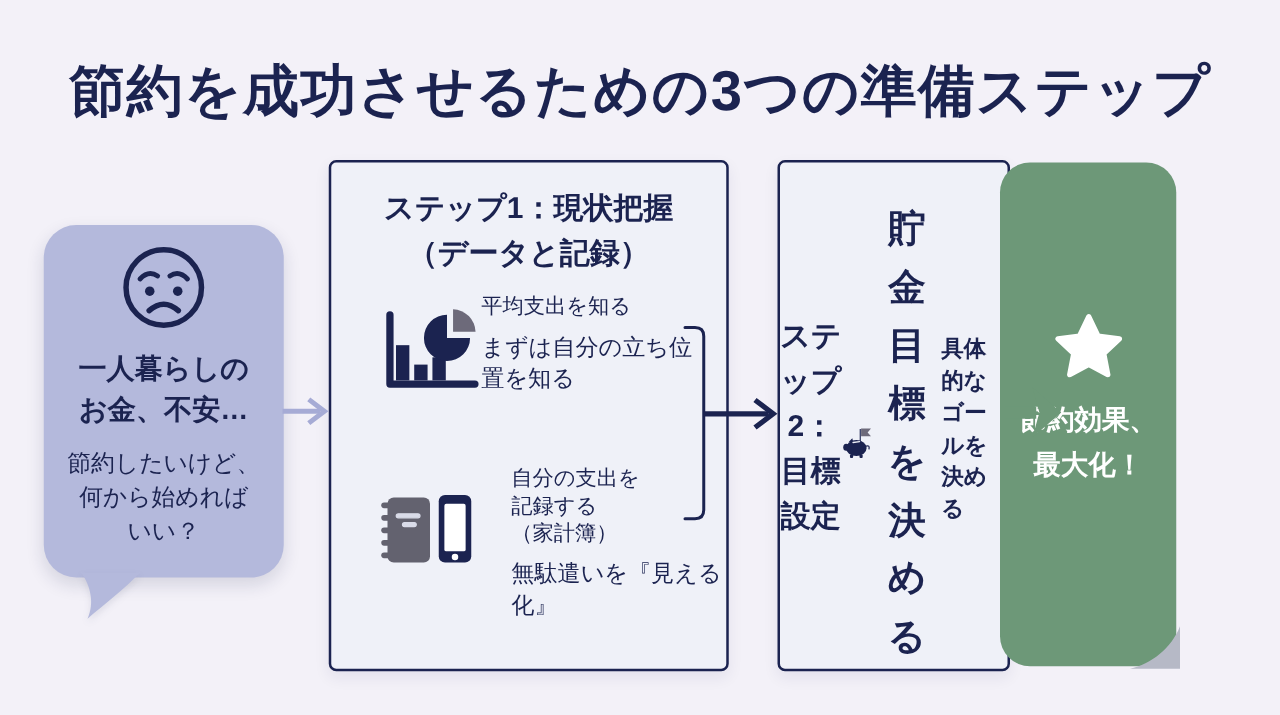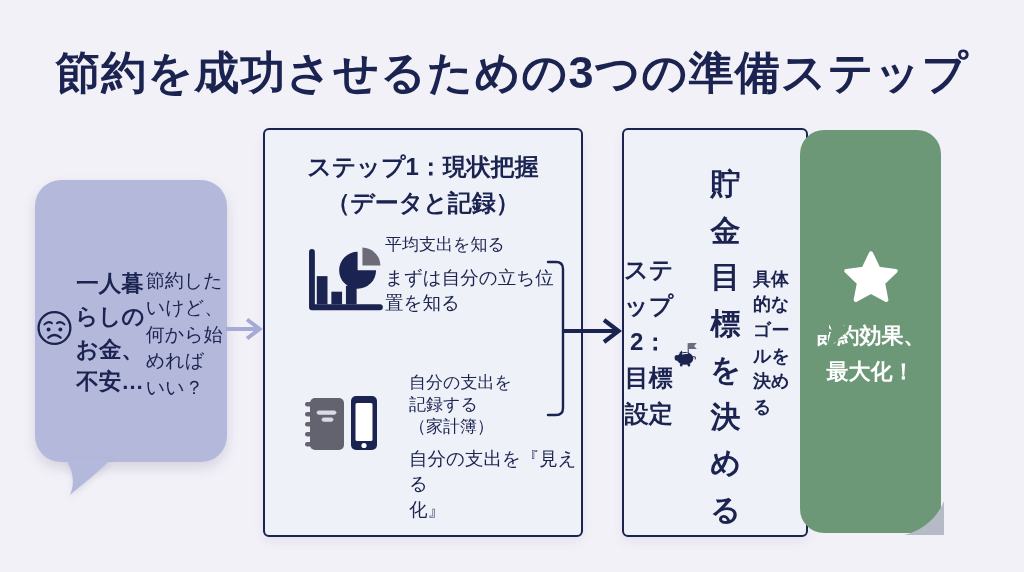--- a/index.html
+++ b/index.html
@@ -12,25 +12,25 @@
   body{font-family:"Liberation Sans","DejaVu Sans",sans-serif;color:var(--navy);}
   .canvas{position:relative;width:1024px;height:572px;margin:0 auto;background:var(--background);overflow:hidden;}
   .preline{white-space:pre-line;}
 
   
   .page-title{position:absolute;top:43px;left:0;width:100%;text-align:center;
     font-size:45px;font-weight:800;letter-spacing:1px;color:var(--navy);}
 
   
   .bubble{position:absolute;left:35px;top:180px;width:192px;height:282px;background:var(--lavender);
-    border-radius:26px;display:flex;flex-direction:row;align-items:center;padding-top:13px;
+    border-radius:26px;display:flex;flex-direction:column;align-items:center;padding-top:13px;
     box-shadow:0 6px 14px rgba(27,35,80,.14);}
   .bubble-tail{position:absolute;left:58px;top:458px;filter:drop-shadow(0 3px 3px rgba(27,35,80,.10));}
   .bubble-head{margin-top:12px;font-size:22.5px;font-weight:800;line-height:1.45;text-align:center;}
-  .bubble-body{margin-top:15px;font-size:19px;line-height:1.42;}
+  .bubble-body{margin-top:15px;font-size:19px;line-height:1.42;text-align:center;}
 
   
   .card{position:absolute;top:128px;height:409px;background:var(--card-background);
     border:2.5px solid var(--navy);border-radius:6px;box-shadow:0 5px 12px rgba(27,35,80,.07);}
   .card1{left:263px;width:320px;}
   .card2{left:622px;width:186px;display:flex;flex-direction:row;align-items:center;padding-top:19px;}
   .card-title{font-size:24px;font-weight:800;line-height:1.5;text-align:center;}
   .card1 .card-title{margin-top:19px;}
 
   .item-icon{position:absolute;}
@@ -130,21 +130,21 @@
       <rect x="14" y="15" width="19" height="3.2" rx="1.6" class="line-light" fill="#d9dbe8"></rect>
       <rect x="19" y="22" width="11" height="3.2" rx="1.6" class="line-light" fill="#d9dbe8"></rect>
       <rect x="48" y="0" width="26" height="54" rx="5" class="f-navy"></rect>
       <rect x="52.5" y="7" width="17" height="38" rx="1.5" class="f-white"></rect>
       <circle cx="61" cy="49.5" r="2.6" class="f-white"></circle>
     </svg>
     <div class="item-txt txt2">
       <div class="item-head preline">自分の支出を
 記録する
 （家計簿）</div>
-      <div class="item-desc preline">自分の支出を『見える
+      <div class="item-desc preline">無駄遣いを『見える
 化』</div>
     </div>
   </section>
 
   <svg class="arrow a2" width="90" height="172" viewBox="0 0 90 172">
     <path d="M5,10 H13 Q20,10 20,17 V156 Q20,163 13,163 H5" class="s-navy" stroke-width="2.4" stroke-linecap="round"></path>
     <path d="M20,79 H72" class="s-navy" stroke-width="4.2"></path>
     <path d="M61,68 L75.5,79 L61,90" class="s-navy" stroke-width="4.2"></path>
   </svg>
 

